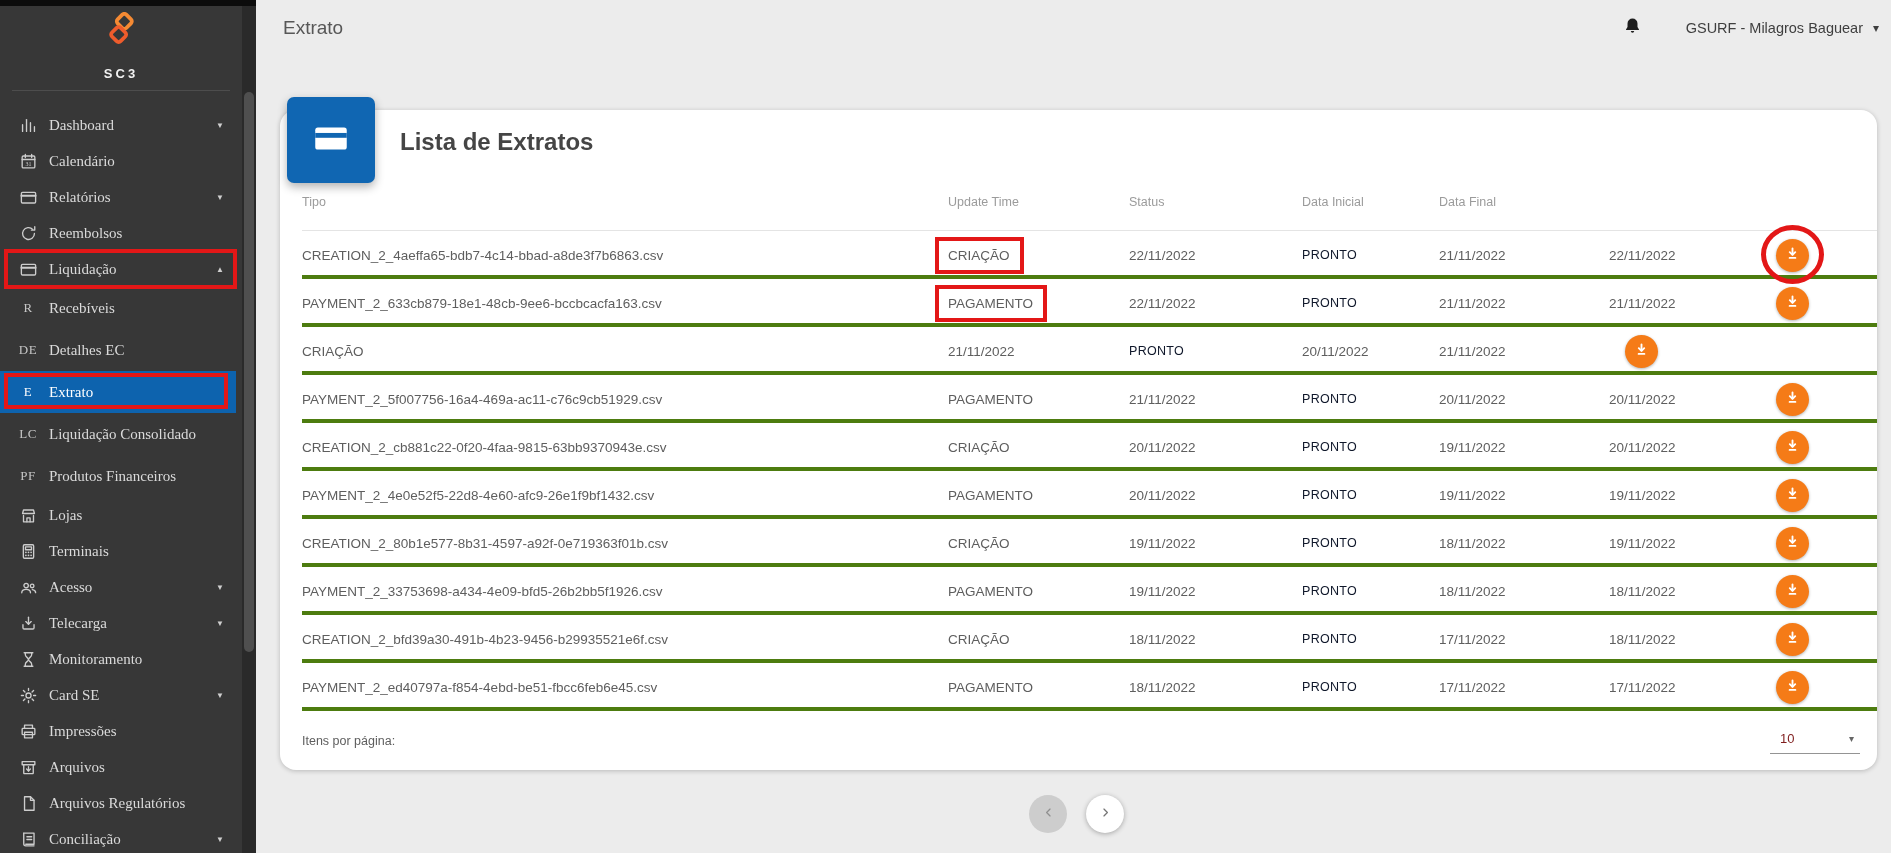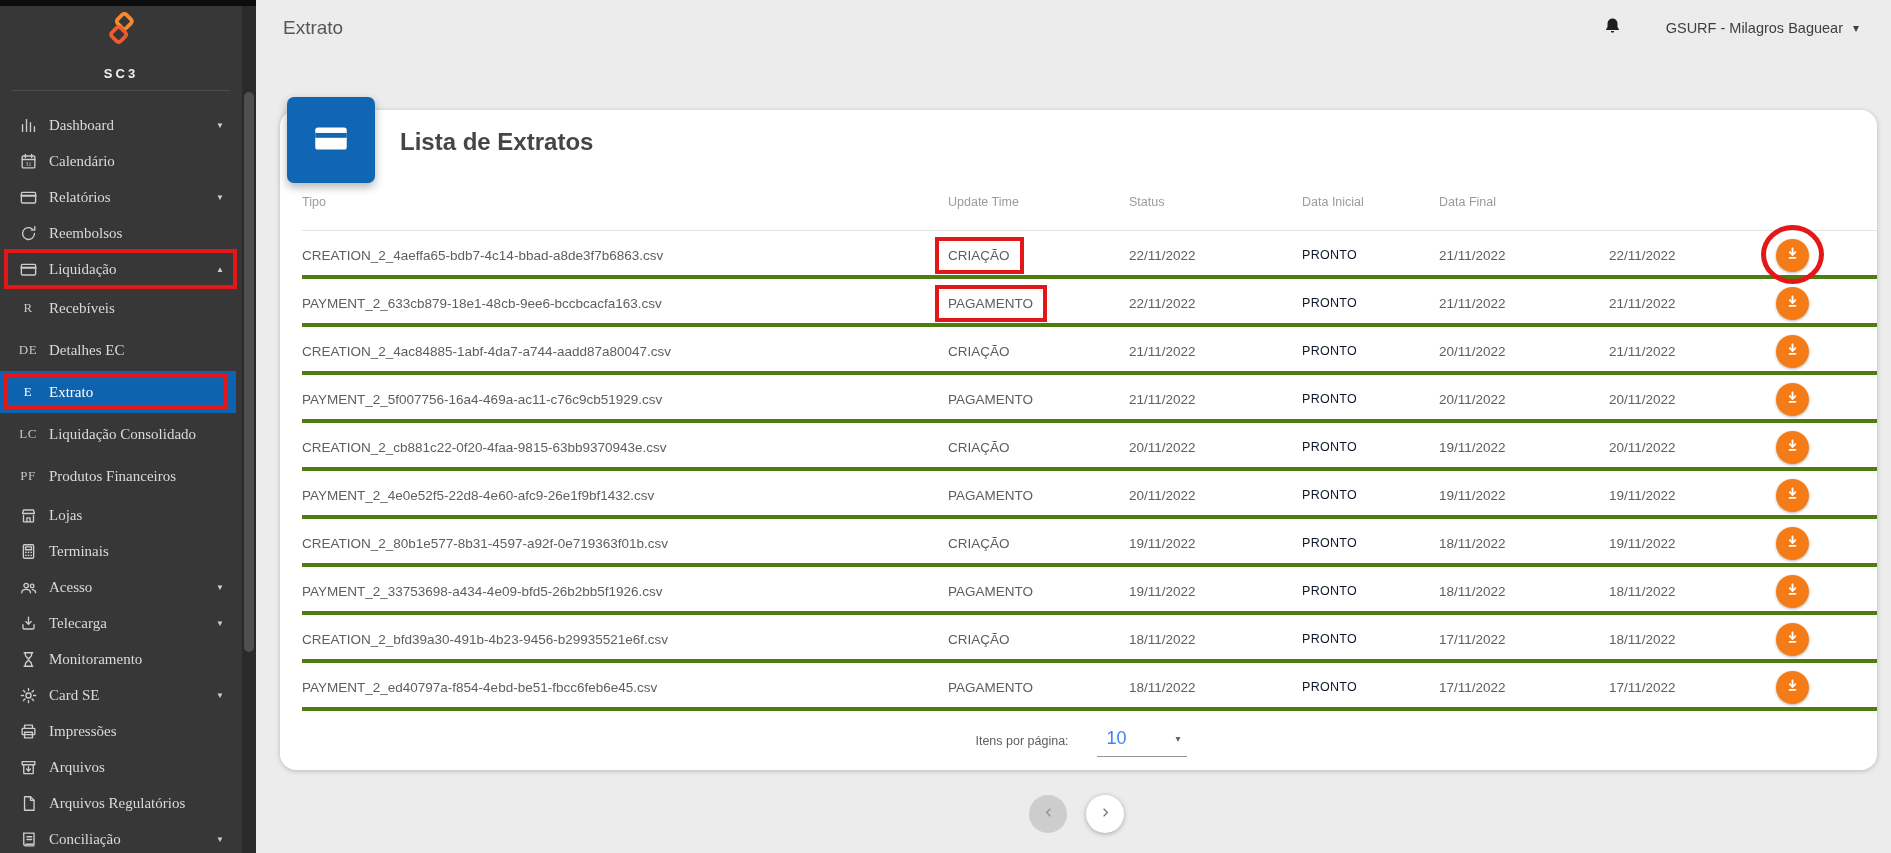--- a/index.html
+++ b/index.html
@@ -24,41 +24,41 @@
   .sitem .ic.lb { font-size:13px; color:#c6c6c6; letter-spacing:.5px; }
   .sitem .lbl { margin-left:9px; white-space:nowrap; }
   .sitem .caret { margin-left:auto; font-size:8px; color:#cfcfcf; }
   .sitem.active { background:#0d63ae; width:236px; }
   .sitem.active .lbl, .sitem.active .ic.lb { color:#fff; }
   .ann-box { position:absolute; left:4px; right:5px; top:-2px; bottom:-2px; border:4px solid #e31717; pointer-events:none; z-index:4; }
   .sub .ann-box { top:2px; bottom:4px; right:8px; }
   
   #pagehead { position:absolute; left:256px; top:0; right:0; height:55px; display:flex; align-items:center; background:#ececec; }
   #page-title { margin-left:27px; font-size:19px; color:#575757; }
-  .head-right { margin-left:auto; display:flex; align-items:center; padding-right:32px; }
+  .head-right { margin-left:auto; display:flex; align-items:center; padding-right:12px; }
   .bell-btn { background:none; border:none; cursor:pointer; margin-right:44px; display:flex; }
   .user-btn { background:none; border:none; cursor:pointer; display:flex; align-items:center; font-family:inherit; }
   .user-name { font-size:14.5px; color:#3f3f3f; }
   .user-caret { font-size:12px; color:#3f3f3f; margin-left:10px; }
   
   #card { position:absolute; left:280px; top:110px; width:1597px; height:660px; background:#fff; border-radius:16px; box-shadow:0 1px 5px rgba(0,0,0,.22); z-index:1; }
   #blue-tile { position:absolute; left:7px; top:-13px; width:88px; height:86px; background:#1066b2; border-radius:7px; box-shadow:0 4px 10px rgba(0,0,0,.3); display:flex; align-items:center; justify-content:center; }
   #card-title { position:absolute; left:120px; top:0; height:64px; display:flex; align-items:center; font-size:24px; color:#454545; }
   .tbl { position:absolute; left:22px; right:0; top:64px; }
   .grid { display:grid; grid-template-columns:646px 181px 173px 137px 170px 151px 1fr; align-items:center; }
   .thead { height:57px; font-size:12.5px; color:#9b9b9b; border-bottom:1px solid #e4e4e4; }
   .trow { height:48px; border-bottom:4px solid #4d7c0f; font-size:13.5px; color:#5e5e5e; }
   .st { color:#0f172a; font-size:12.5px; letter-spacing:.3px; }
   .tipo-val.ann-box-inline { display:inline-block; border:4px solid #e31717; padding:7px 10px 7px 9px; margin-left:-13px; }
   .c-dl { position:relative; height:48px; display:flex; align-items:center; padding-left:16px; }
   .dl-btn { width:33px; height:33px; border-radius:50%; background:#f57b17; border:none; cursor:pointer; display:flex; align-items:center; justify-content:center; box-shadow:0 1px 3px rgba(0,0,0,.3); }
   .red-circle { position:absolute; left:1px; top:-6px; width:63px; height:59px; border:5px solid #e31717; border-radius:50%; pointer-events:none; z-index:4; }
-  .pgn { position:absolute; left:22px; right:0; top:601px; height:59px; display:flex; align-items:center; justify-content:center; padding-right:17px; font-size:12.5px; color:#5e5e5e; }
+  .pgn { position:absolute; left:22px; right:0; top:601px; height:59px; display:flex; align-items:center; justify-content:space-between; padding-right:17px; font-size:12.5px; color:#5e5e5e; }
   .pgn-select { margin-left:28px; width:90px; border:none; border-bottom:1px solid #949494; background:none; display:flex; align-items:center; justify-content:space-between; padding:4px 6px 7px 10px; cursor:pointer; font-family:inherit; }
-  .pgn-value { font-size:18px; color:#3b82f6; }
+  .pgn-value { font-size:13px; color:#7f1d1d; }
   .pgn-caret { font-size:10px; color:#666; }
   
   #bnav { position:absolute; left:1029px; top:795px; display:flex; gap:19px; }
   .nav-circle { width:38px; height:38px; border-radius:50%; border:none; display:flex; align-items:center; justify-content:center; cursor:pointer; }
   .nav-prev { background:#cdcdcd; }
   .nav-next { background:#ffffff; box-shadow:0 1px 5px rgba(0,0,0,.3); }
   .nav-circle svg { width:15px; height:15px; fill:none; stroke-width:2; stroke-linecap:round; stroke-linejoin:round; }
   .nav-prev svg { stroke:#8f8f8f; }
   .nav-next svg { stroke:#757575; }
 </style>
@@ -346,21 +346,20 @@
           <svg width="17" height="17" viewBox="0 0 20 20" fill="none" stroke="#ffffff" stroke-width="2.2" stroke-linecap="round" stroke-linejoin="round">
             <path d="M10 4v7.2"></path>
                   <path d="M6.8 8.4 10 11.6l3.2-3.2"></path>
                   <path d="M6.6 15.2h6.8"></path>
           </svg>
         </span>
       </button>
     </div>
   </div>
         <div class="grid trow">
-    <div class="cell c-file">CREATION_2_4ac84885-1abf-4da7-a744-aadd87a80047.csv</div>
     <div class="cell c-tipo"><span class="tipo-val">CRIAÇÃO</span></div>
     <div class="cell c-upd">21/11/2022</div>
     <div class="cell c-status st">PRONTO</div>
     <div class="cell c-ini">20/11/2022</div>
     <div class="cell c-fim">21/11/2022</div>
     <div class="cell c-dl">
       <button class="dl-btn">
         <span>
           <svg width="17" height="17" viewBox="0 0 20 20" fill="none" stroke="#ffffff" stroke-width="2.2" stroke-linecap="round" stroke-linejoin="round">
             <path d="M10 4v7.2"></path>

